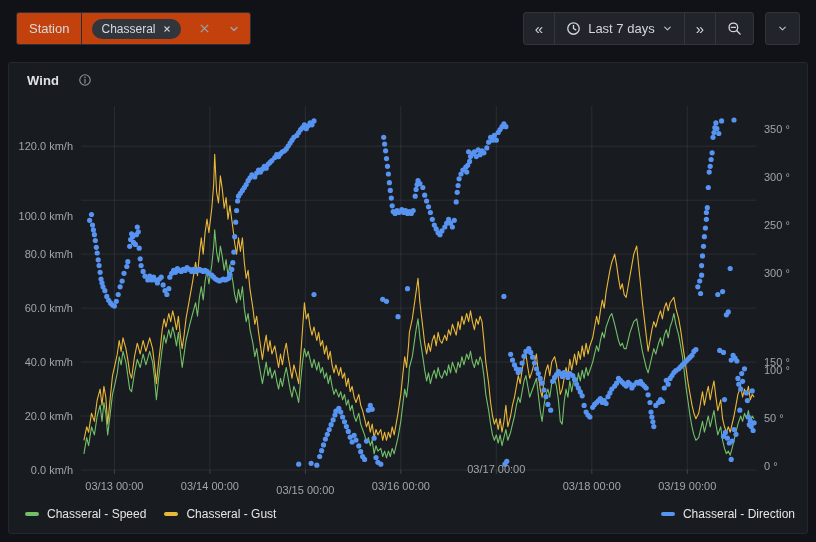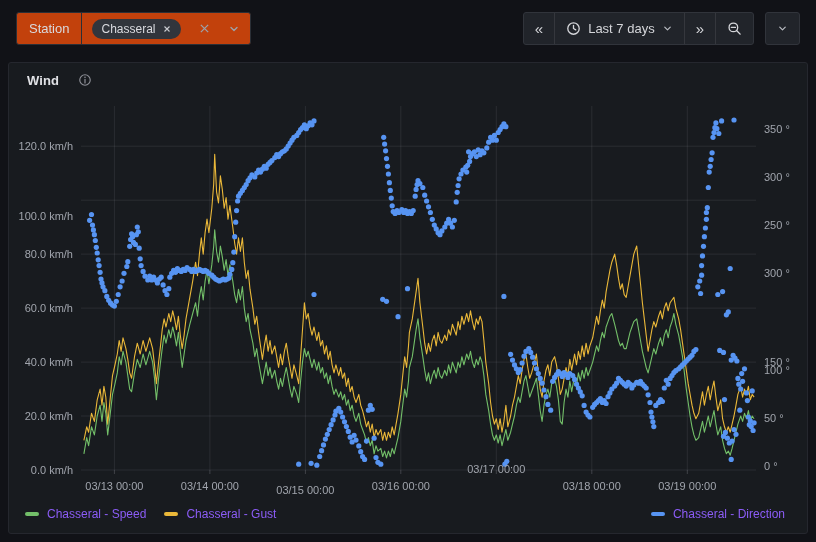--- a/index.html
+++ b/index.html
@@ -39,23 +39,23 @@
   .tickmark { stroke:rgba(204,204,220,0.22); stroke-width:1; }
 
   .tick-label { position:absolute; font-size:11px; color:#a1a5ad; line-height:16px; white-space:nowrap; }
   .tick-left  { width:64px; text-align:right; }
   .tick-right { width:44px; text-align:left; }
   .tick-bottom{ width:90px; text-align:center; }
 
   
   .legend { position:absolute; left:0; top:441px; width:100%; height:22px; }
   .legend-left { position:absolute; left:16px; top:0; display:flex; gap:18px; align-items:center; height:20px; }
-  .legend-item { display:inline-flex; align-items:center; gap:8px; font-size:12px; color:#8b5cf6; cursor:pointer; }
+  .legend-item { display:inline-flex; align-items:center; gap:8px; font-size:12px; color:#e5e5e5; cursor:pointer; }
   .swatch { display:inline-block; width:14px; height:4px; border-radius:2px; background:#888; }
-  .legend-right { position:absolute; right:22px; top:0; height:20px; }
+  .legend-right { position:absolute; right:12px; top:0; height:20px; }
 </style>
 </head>
 <body>
 
 <div class="screen">
 
   <div class="topbar">
 
     <div class="var-filter">
       <span class="var-label">Station</span>

